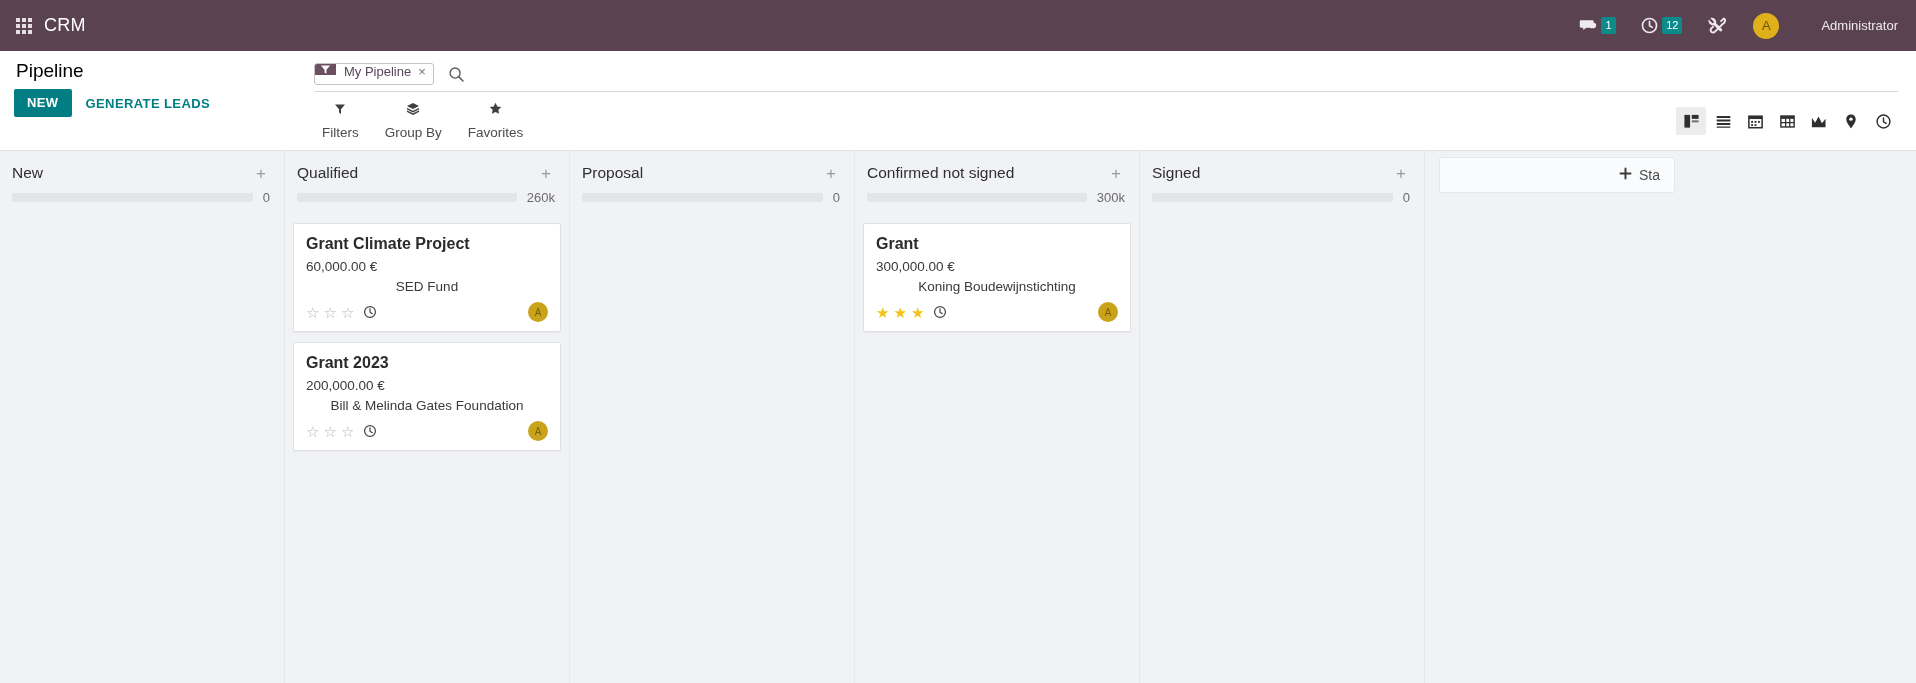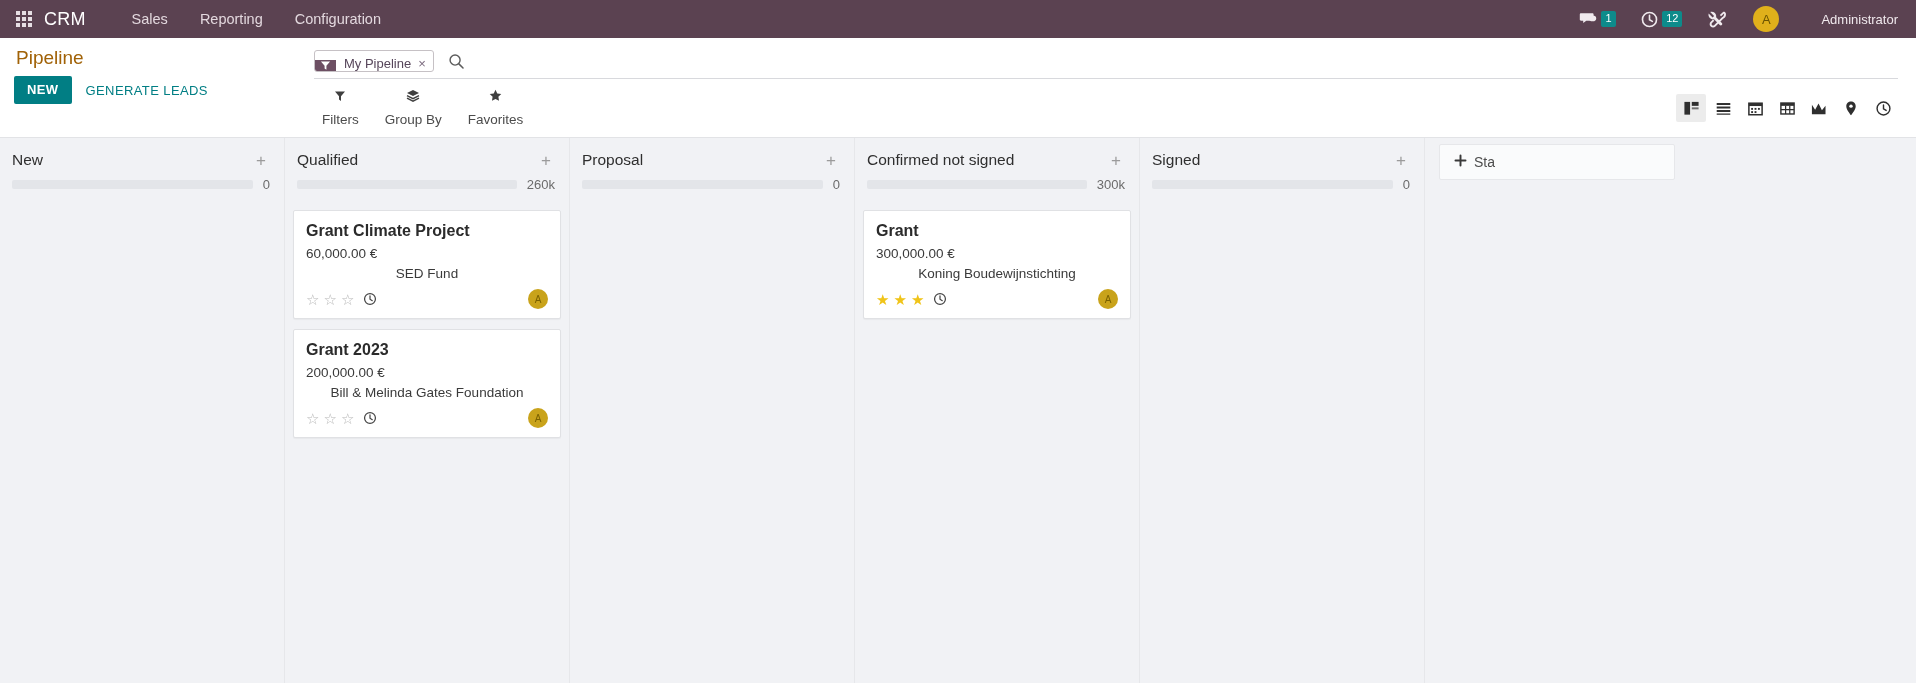--- a/index.html
+++ b/index.html
@@ -6,21 +6,21 @@
   html, body {
     width: 1916px;
     height: 683px;
     overflow: hidden;
     font-family: "Liberation Sans", sans-serif;
     background: #f1f2f5;
   }
 
   
   .navbar {
-    height: 38px;
+    height: 51px;
     background: #5b4251;
     display: flex;
     align-items: center;
     padding: 0 14px 0 8px;
     color: #f2eef1;
     position: relative;
     z-index: 30;
   }
   .apps-grid {
     display: grid;
@@ -100,58 +100,58 @@
     z-index: 20;
   }
   .cp-row {
     display: flex;
     align-items: flex-start;
     padding: 0 18px 0 14px;
   }
   .cp-left { flex: 0 0 auto; min-width: 300px; }
   .page-title {
     font-size: 19px;
-    color: #a16207;
+    color: #000000;
     font-weight: 400;
     padding: 9px 0 7px 2px;
   }
   .cp-buttons { display: flex; align-items: center; gap: 14px; padding-bottom: 11px; }
   .btn-new {
     background: #017e84;
     color: #fff;
     font-size: 13px;
     font-weight: 700;
     letter-spacing: .4px;
     padding: 6px 13px 7px;
     border: none;
     border-radius: 2px;
     cursor: pointer;
   }
   .btn-link {
     color: #017e84;
     font-size: 13px;
-    font-weight: 400;
+    font-weight: 700;
     letter-spacing: .4px;
     cursor: pointer;
     background: none;
     border: none;
     padding: 0;
   }
 
   .cp-right { flex: 1 1 auto; display: flex; flex-direction: column; }
   .searchbar {
     display: flex;
     align-items: center;
     border-bottom: 1px solid #d8d9dd;
     padding: 7px 0 6px;
     margin-top: 5px;
   }
   .facet {
     display: flex;
-    align-items: flex-end;
+    align-items: flex-start;
     border: 1px solid #c6c1c5;
     border-radius: 3px;
     overflow: hidden;
     height: 22px;
     margin-right: 6px;
     background: #fff;
   }
   .facet-ico {
     background: #6d4f63;
     color: #fff;
@@ -292,20 +292,21 @@
     width: 250px;
     padding: 6px 0 0 14px;
   }
   .addcol-inner {
     background: #fafbfc;
     border: 1px solid #e6e7ea;
     border-radius: 2px;
     height: 36px;
     display: flex;
     align-items: center;
+    justify-content: flex-end;
     padding: 0 14px;
     color: #4d4d4d;
     font-size: 14px;
     gap: 7px;
     cursor: pointer;
     white-space: nowrap;
   }
 </style>
 </head>
 <body>
@@ -316,25 +317,20 @@
       <i></i>
       <i></i>
       <i></i>
       <i></i>
       <i></i>
       <i></i>
       <i></i>
       <i></i>
   </div>
   <div class="brand">CRM</div>
-  <div class="nav-menu">
-    <div class="nav-item">Sales</div>
-    <div class="nav-item">Reporting</div>
-    <div class="nav-item">Configuration</div>
-  </div>
 
   <div class="nav-right">
     <div class="nav-ico">
       <svg width="20" height="20" viewBox="0 0 20 20">
         <path d="M3 4.2h11.4c.7 0 1.2.5 1.2 1.2v5.1c0 .7-.5 1.2-1.2 1.2H8.3l-3.1 2.3v-2.3H3c-.7 0-1.2-.5-1.2-1.2V5.4c0-.7.5-1.2 1.2-1.2z" fill="#f0eaee"></path>
         <ellipse cx="14.6" cy="9.4" rx="3.6" ry="2.8" fill="#f0eaee"></ellipse>
       </svg>
       <span class="badge">1</span>
     </div>
     <div class="nav-ico">

